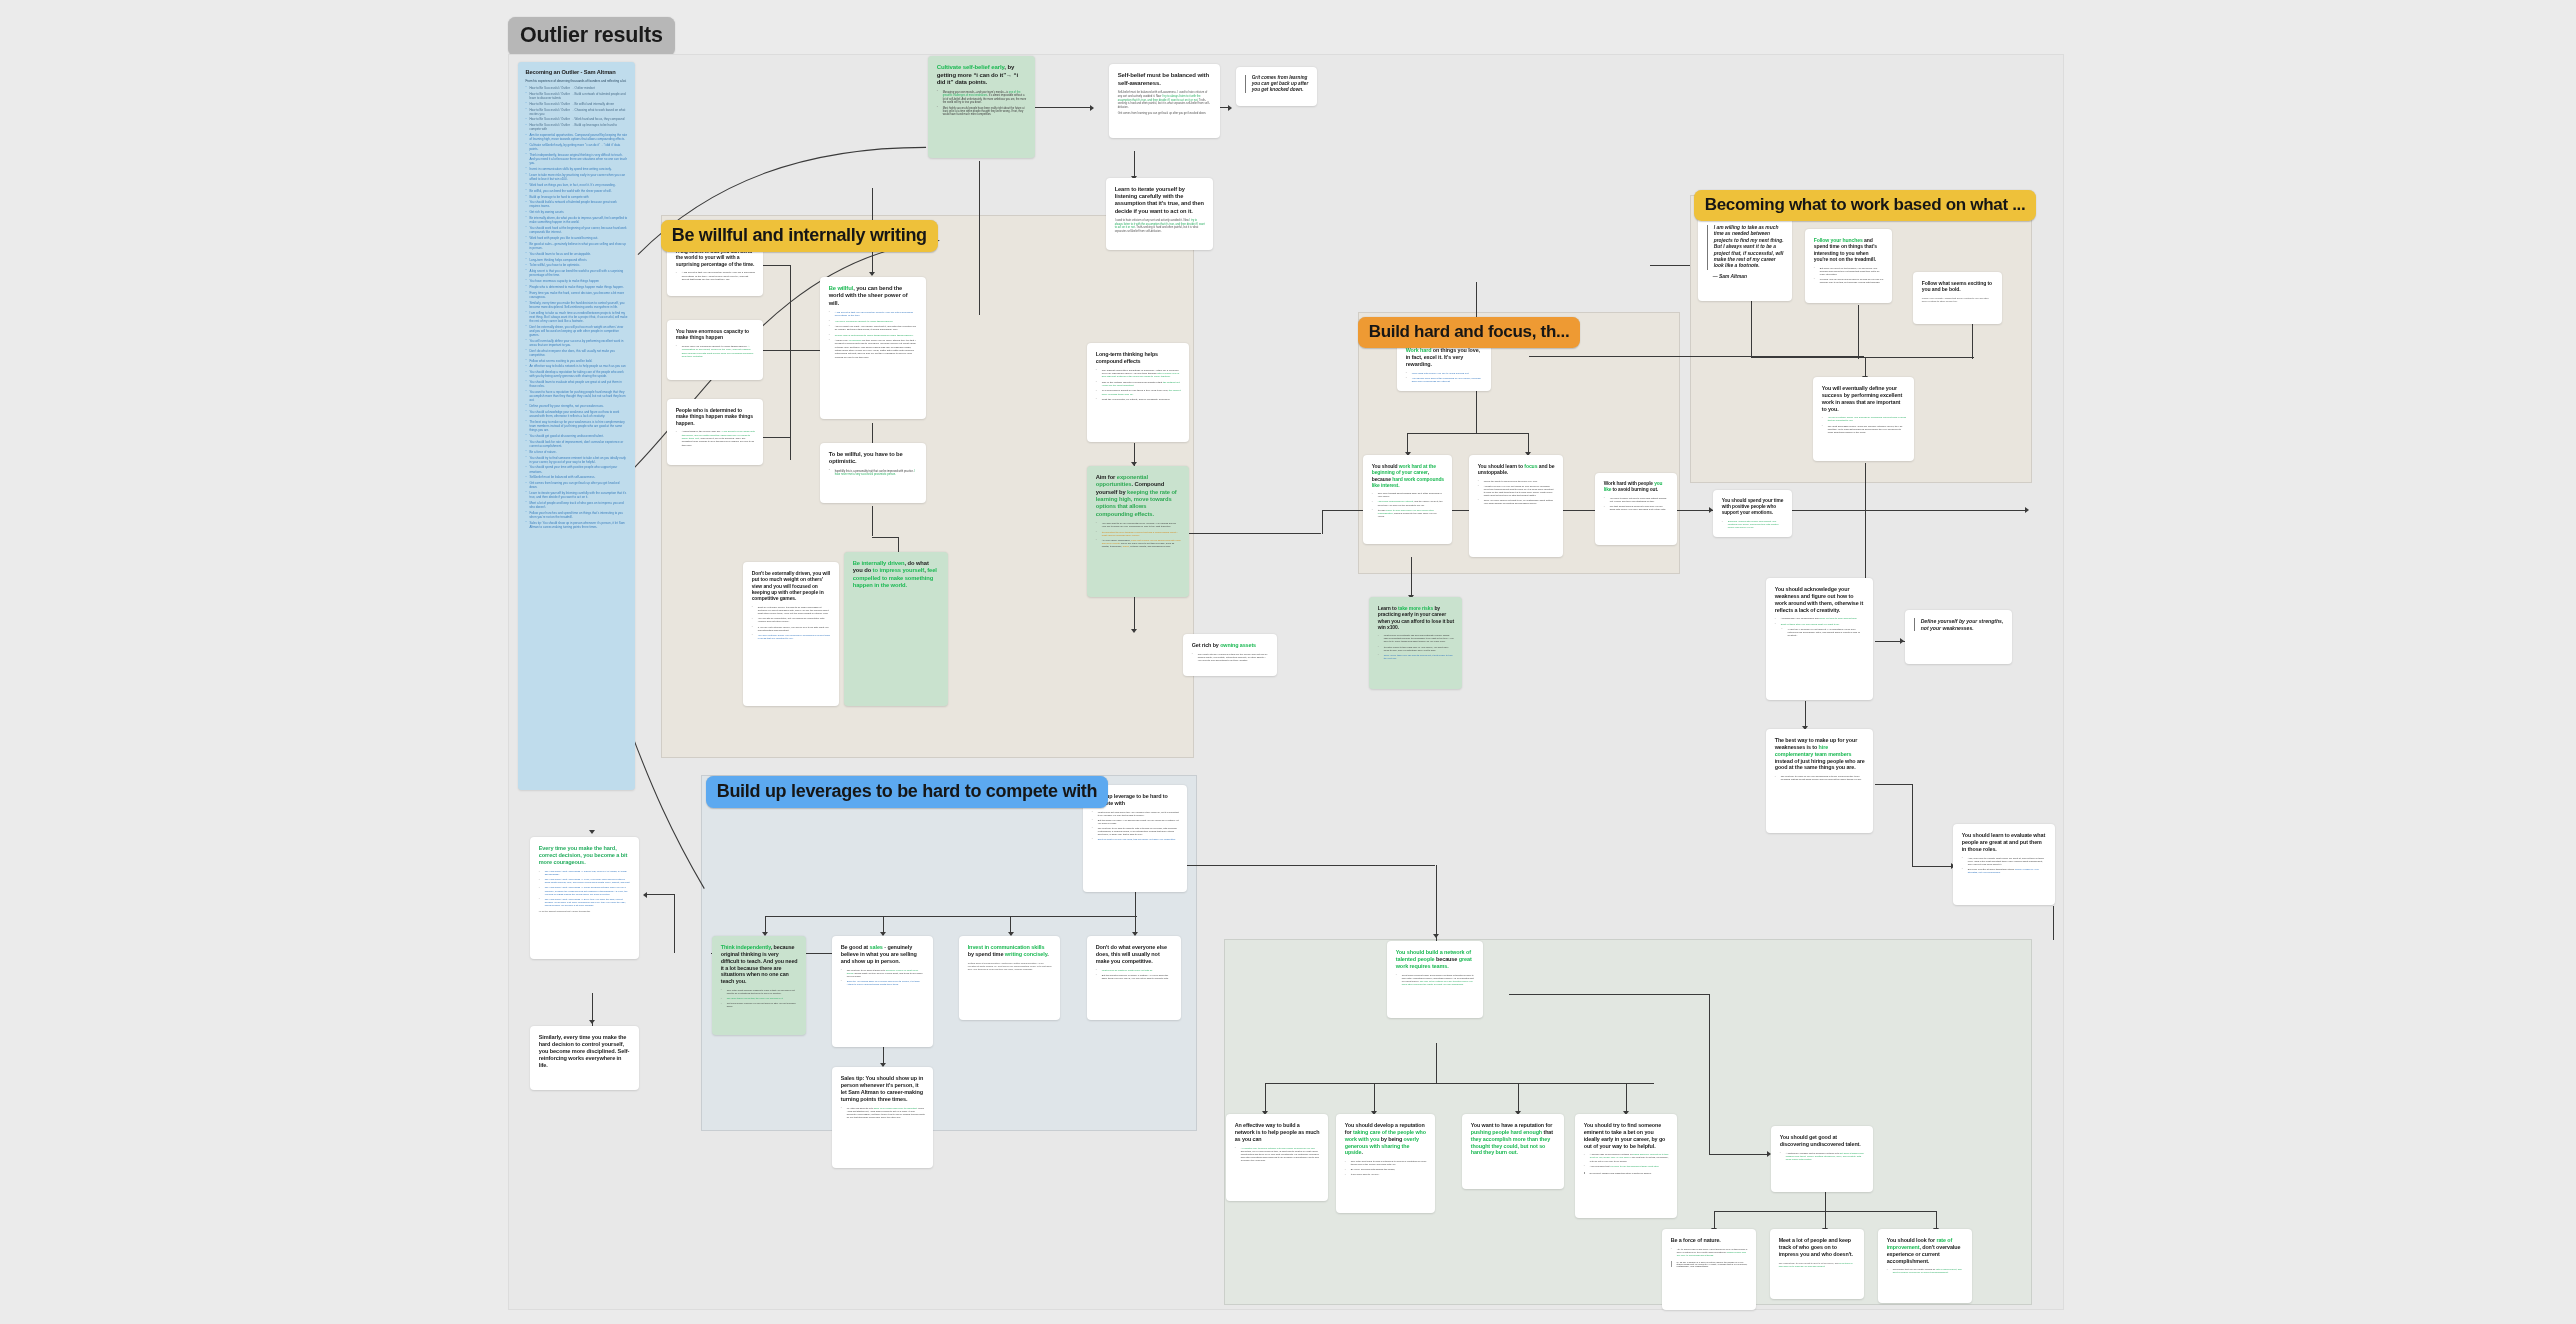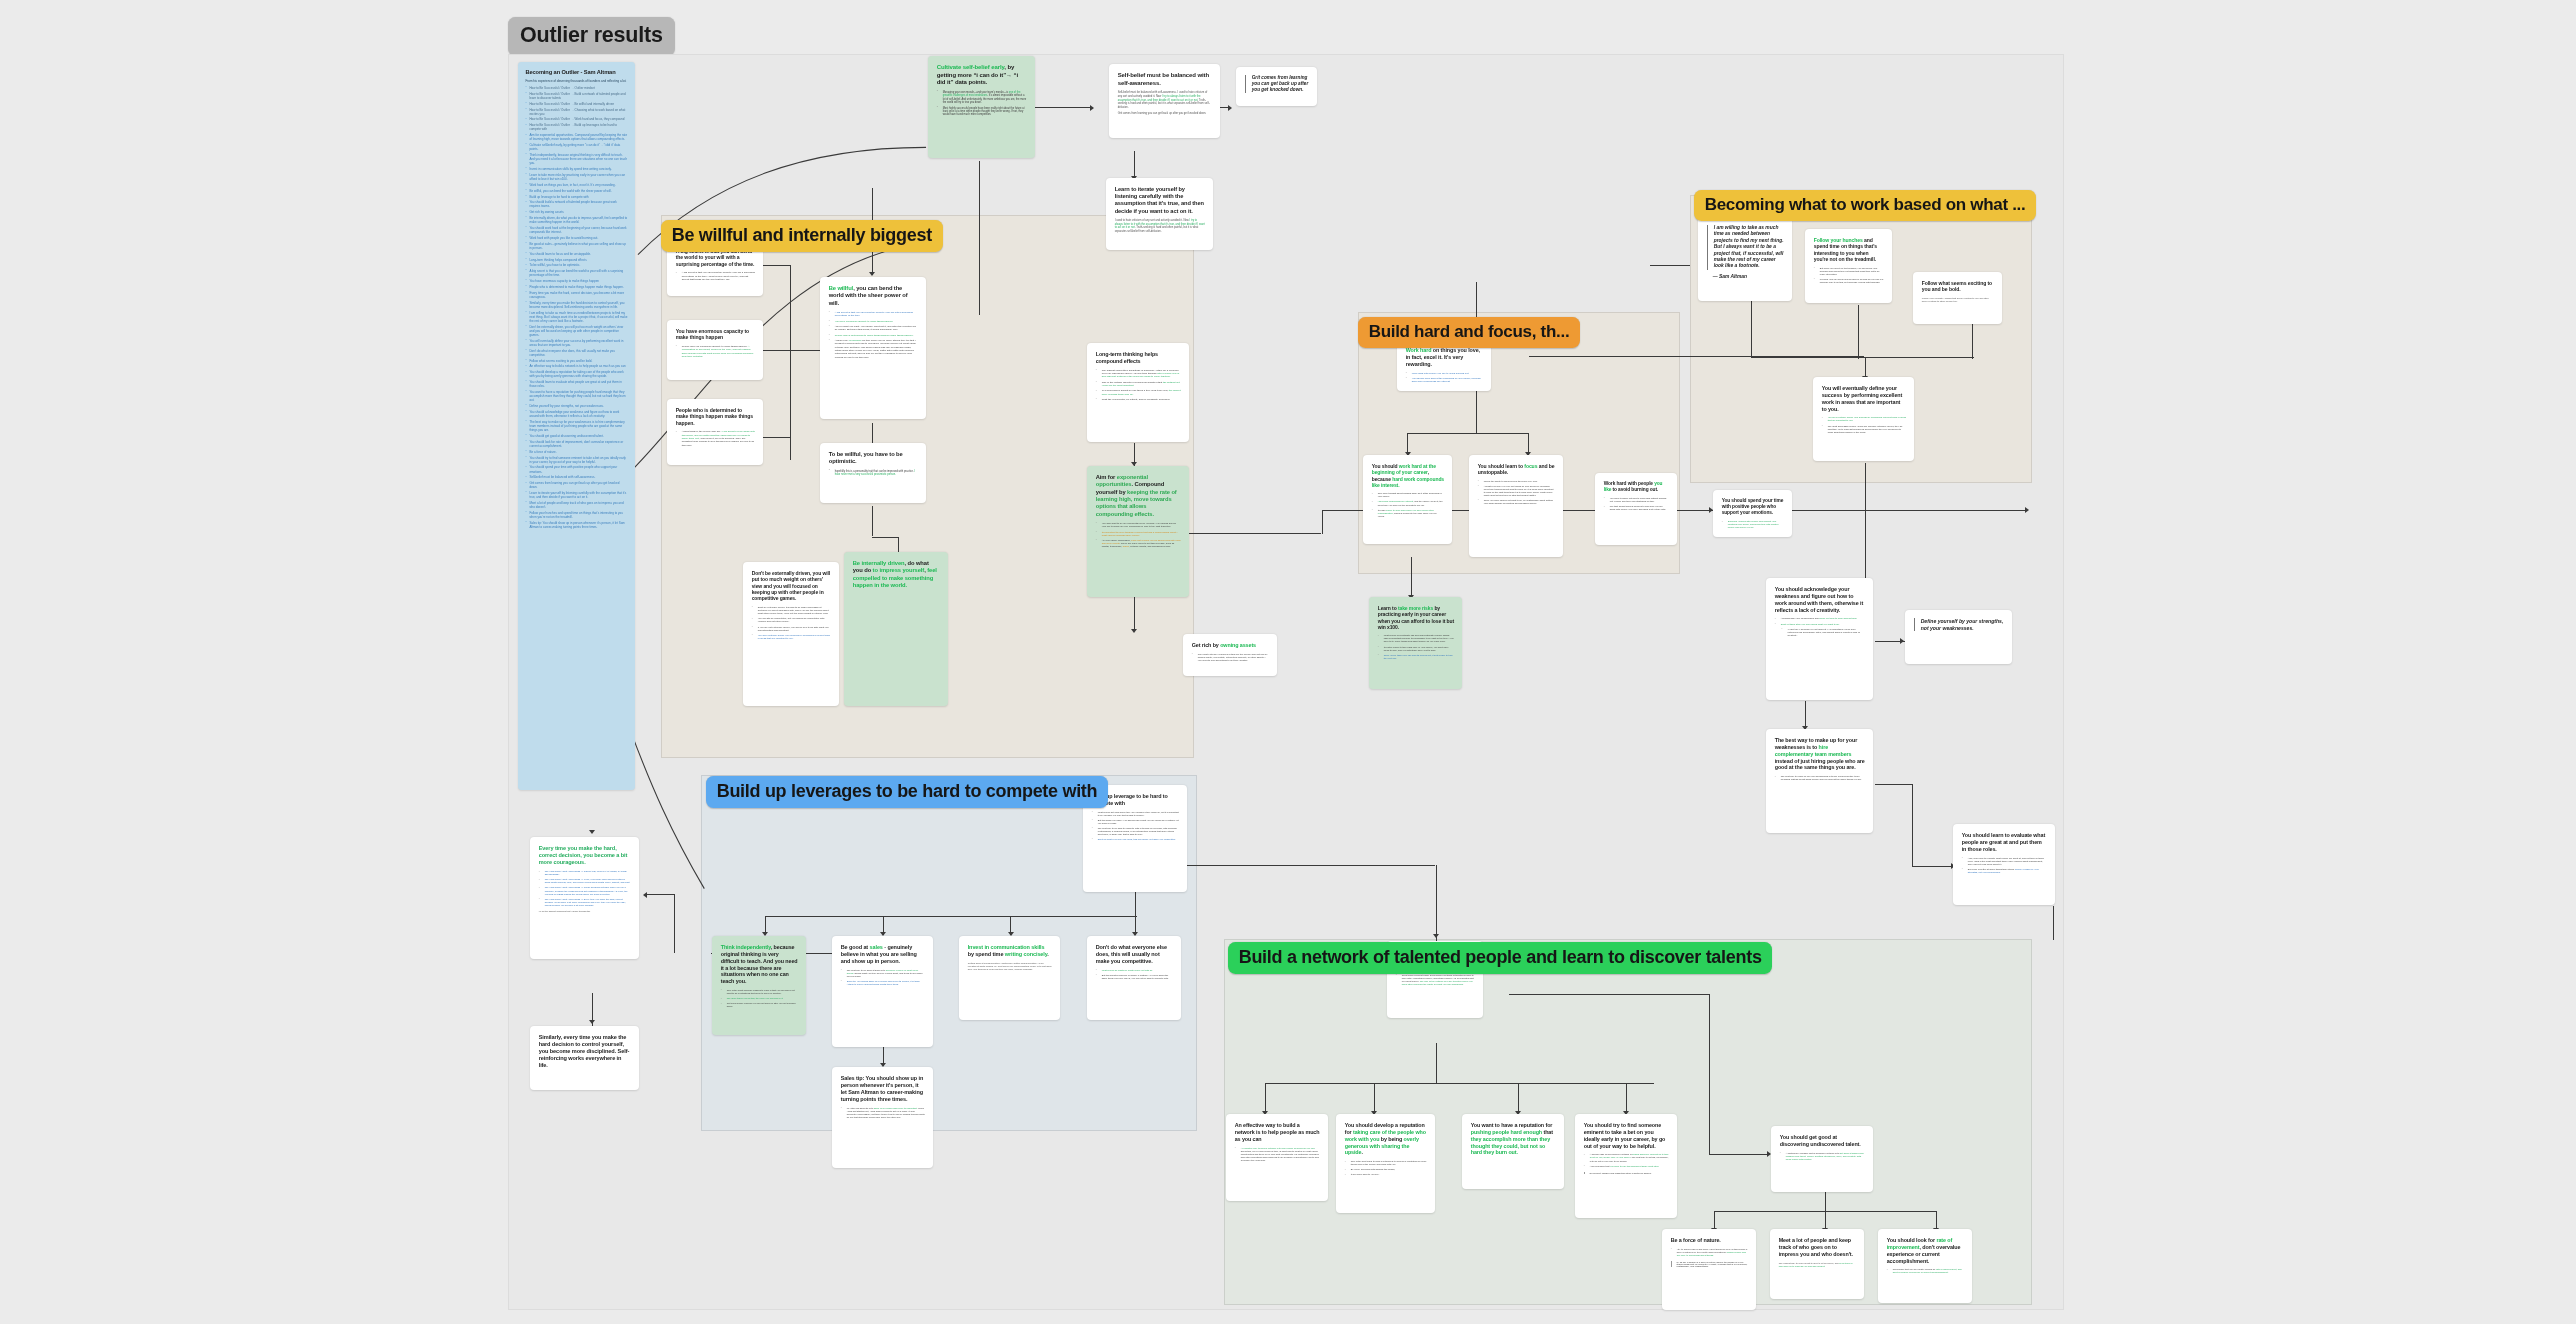--- a/index.html
+++ b/index.html
@@ -120,25 +120,24 @@
   <div class="board-title">Outlier results</div>
 
   <div class="frame"></div>
 
   <div class="zone beige" style="left:661px;top:215px;width:533px;height:543px;"></div>
   <div class="zone beige" style="left:1358px;top:312px;width:322px;height:262px;"></div>
   <div class="zone beige" style="left:1690px;top:195px;width:342px;height:288px;"></div>
   <div class="zone blue" style="left:701px;top:775px;width:496px;height:356px;"></div>
   <div class="zone greenz" style="left:1224px;top:939px;width:808px;height:366px;"></div>
 
-  <div class="sec yellow" style="left:661px;top:220px;font-size:18px;">Be willful and internally biggest</div>
+  <div class="sec yellow" style="left:661px;top:220px;font-size:18px;">Be willful and internally writing</div>
   <div class="sec orange" style="left:1358px;top:317px;font-size:17px;">Build hard and focus, th...</div>
   <div class="sec yellow" style="left:1694px;top:190px;font-size:17px;">Becoming what to work based on what ...</div>
   <div class="sec blue" style="left:706px;top:776px;font-size:18px;">Build up leverages to be hard to compete with</div>
-  <div class="sec green" style="left:1228px;top:942px;font-size:18px;">Build a network of talented people and learn to discover talents</div>
 
   <svg class="curve" style="left:631px;top:67px;width:302px;height:201px;" viewBox="0 0 450 300" width="302" height="201">
     <path d="M10,280 C120,170 260,120 440,120" stroke="#3a3a3a" stroke-width="1.6" fill="none"></path>
   </svg>
   <svg class="curve" style="left:631px;top:121px;width:315px;height:349px;" viewBox="0 0 470 520" width="315" height="349">
     <path d="M2,520 C120,400 230,200 460,178" stroke="#3a3a3a" stroke-width="1.6" fill="none"></path>
   </svg>
   <svg class="curve" style="left:624px;top:731px;width:87px;height:168px;" viewBox="0 0 130 250" width="87" height="168">
     <path d="M10,0 C40,80 70,150 120,235" stroke="#3a3a3a" stroke-width="1.6" fill="none"></path>
   </svg>

